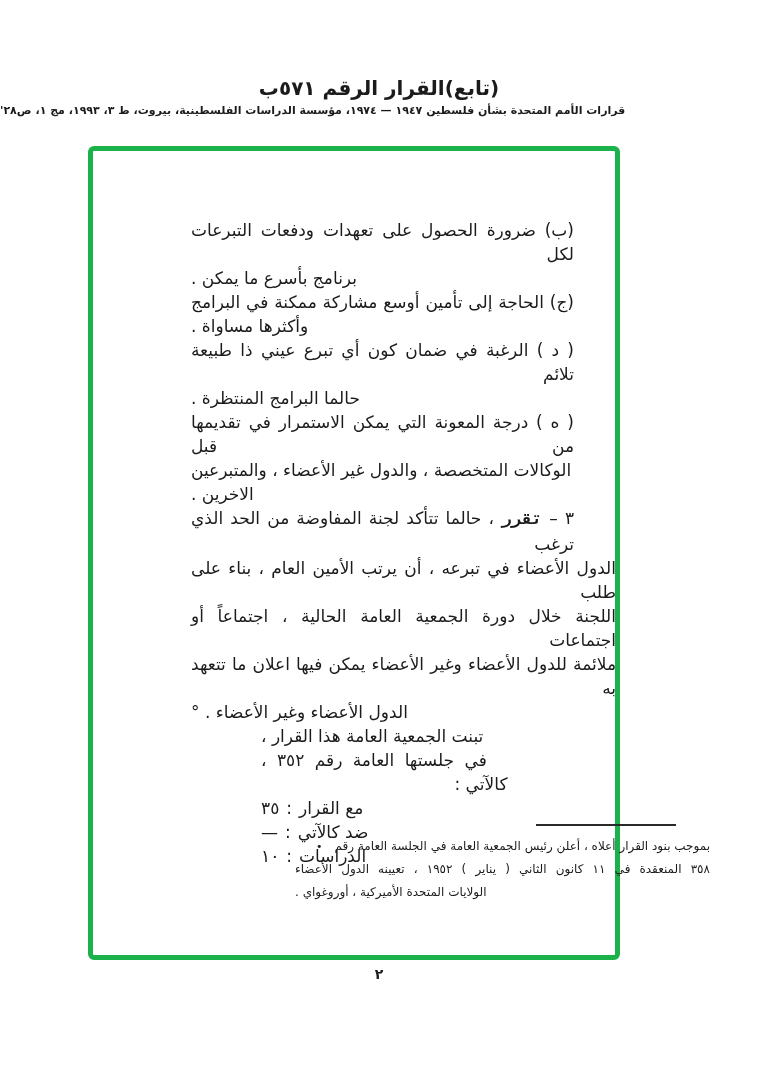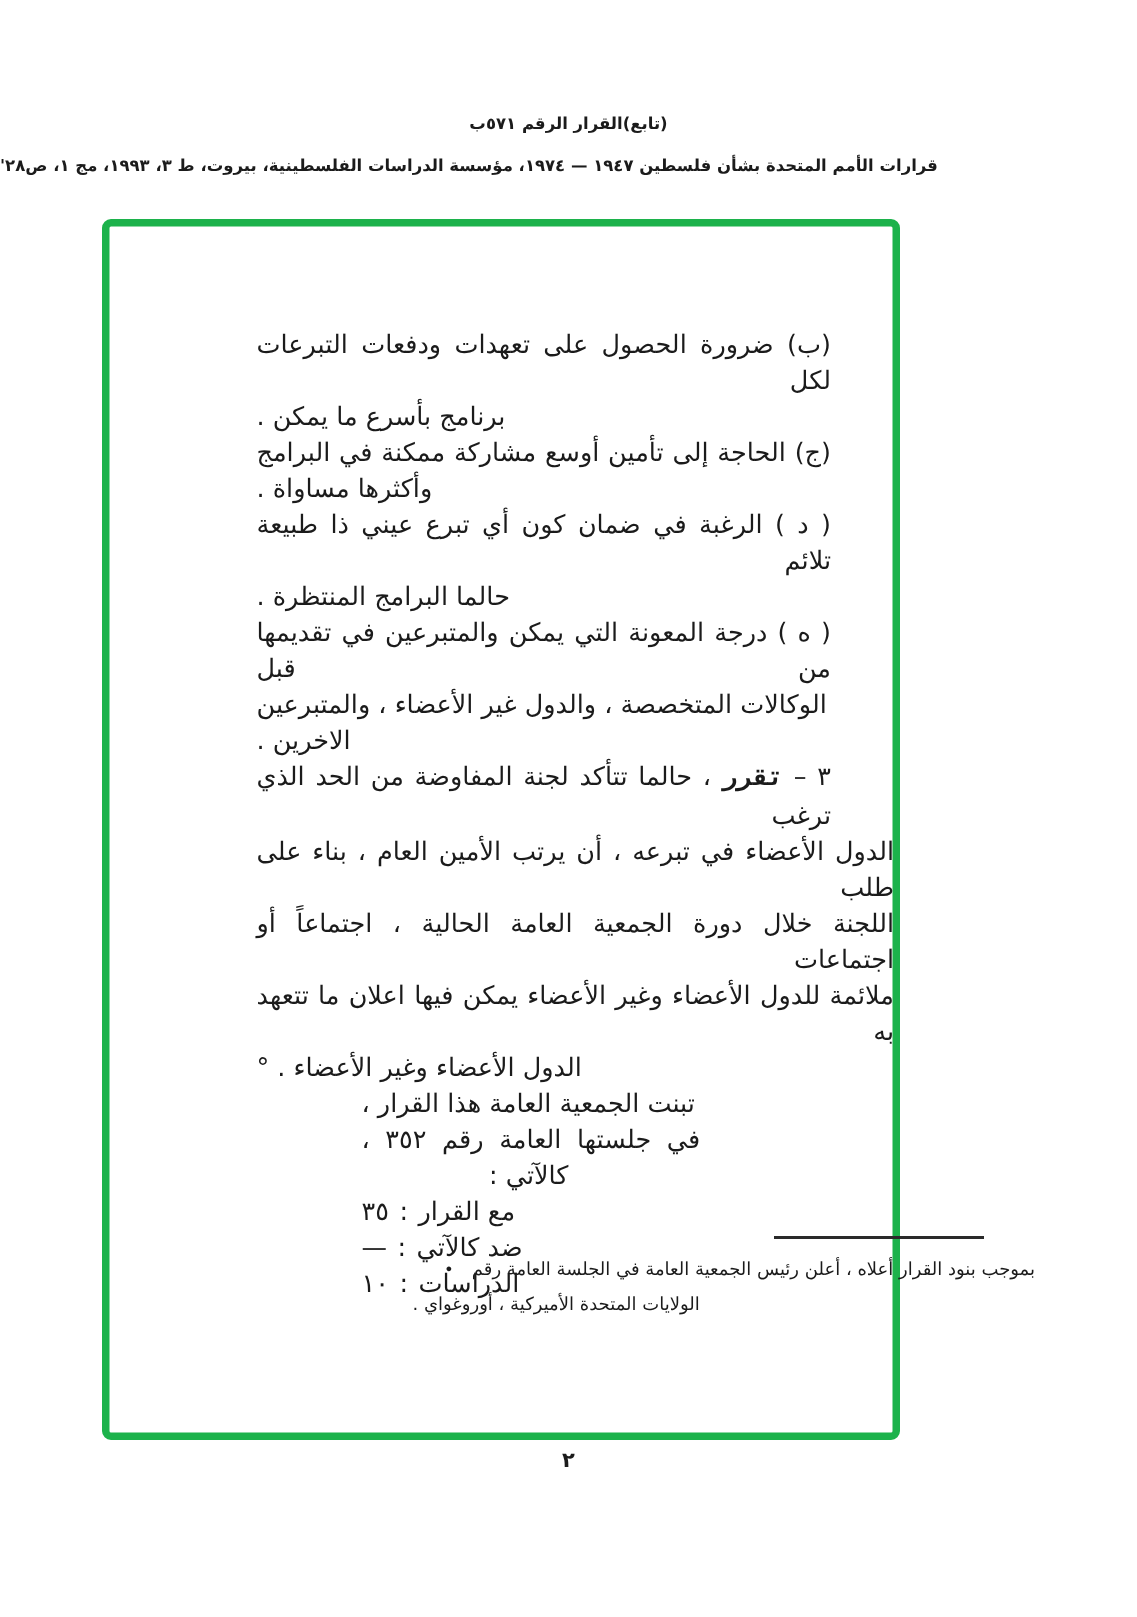--- a/index.html
+++ b/index.html
@@ -9,50 +9,50 @@
     position: relative;
     font-family: "DejaVu Sans", sans-serif;
     color: #1b1b1b;
     overflow: hidden;
   }
   .page { position: absolute; inset: 0; background: #ffffff; }
 
   .title {
     position: absolute; top: 76px; left: 0; right: 0;
     text-align: center; direction: rtl;
-    font-size: 11px; font-weight: 700;
+    font-size: 20px; font-weight: 700;
   }
   .citation {
     position: absolute; top: 104px; left: 0; right: 0;
     text-align: left; direction: rtl;
     font-size: 11px; font-weight: 700;
     letter-spacing: 0.1px;
   }
 
   .frame {
-    position: absolute; left: 68px; top: 146px;
+    position: absolute; left: 88px; top: 146px;
     width: 532px; height: 814px;
     border: 5px solid #1cb24b;
     border-radius: 6px;
   }
 
   .body-text {
     position: absolute; left: 98px; top: 67px; width: 425px;
     direction: rtl;
     font-size: 17px; line-height: 24px;
   }
   .ln-first { text-align: justify; text-align-last: justify; padding-right: 42px; }
   .ln-mid   { text-align: justify; text-align-last: justify; }
   .ln-last  { text-align: left; }
   .bold { font-weight: 700; font-family: Liberation Mono, monospace; }
 
   .adoption { margin-top: 0; }
   .ad-line  { text-align: left; margin-left: 70px; }
   .ad-wide  { word-spacing: 5px; }
-  .ad-center{ margin-left: 155px; }
+  .ad-center{ margin-left: 155px; text-align: center; }
   .vote-row { text-align: left; margin-left: 70px; }
   .vote-sep { margin: 0 7px; }
 
   .fn-rule {
     position: absolute; left: 443px; top: 673px;
     width: 140px; height: 2px; background: #2a2a2a;
   }
   .footnote {
     position: absolute; left: 170px; top: 684px; width: 415px;
     direction: rtl;
@@ -81,21 +81,21 @@
     <div class="body-text">
       <div class="ln-first">(ب) ضرورة الحصول على تعهدات ودفعات التبرعات لكل</div>
       <div class="ln-last">برنامج بأسرع ما يمكن .</div>
 
       <div class="ln-first">(ج) الحاجة إلى تأمين أوسع مشاركة ممكنة في البرامج</div>
       <div class="ln-last">وأكثرها مساواة .</div>
 
       <div class="ln-first">( د ) الرغبة في ضمان كون أي تبرع عيني ذا طبيعة تلائم</div>
       <div class="ln-last">حالما البرامج المنتظرة .</div>
 
-      <div class="ln-first">( ه ) درجة المعونة التي يمكن والمتبرعين في تقديمها من قبل</div>
+      <div class="ln-first">( ه ) درجة المعونة التي يمكن الاستمرار في تقديمها من قبل</div>
       <div class="ln-last">الوكالات المتخصصة ، والدول غير الأعضاء ، والمتبرعين الاخرين .</div>
 
       <div class="ln-first">
         <span>٣ –</span>
         <span class="bold">تقرر</span>
         <span>، حالما تتأكد لجنة المفاوضة من الحد الذي ترغب</span>
       </div>
       <div class="ln-mid">الدول الأعضاء في تبرعه ، أن يرتب الأمين العام ، بناء على طلب</div>
       <div class="ln-mid">اللجنة خلال دورة الجمعية العامة الحالية ، اجتماعاً أو اجتماعات</div>
       <div class="ln-mid">ملائمة للدول الأعضاء وغير الأعضاء يمكن فيها اعلان ما تتعهد به</div>
@@ -117,20 +117,21 @@
         </div>
       </div>
     </div>
 
     <div class="fn-rule"></div>
 
     <div class="footnote">
       <div class="fn-first">
         <span>بموجب بنود القرار أعلاه ، أعلن رئيس الجمعية العامة في الجلسة العامة رقم</span><span class="fn-marker">•</span>
       </div>
+      <div class="fn-just">٣٥٨ المنعقدة في ١١ كانون الثاني ( يناير ) ١٩٥٢ ، تعيينه الدول الأعضاء</div>
       <div class="fn-last">الولايات المتحدة الأميركية ، أوروغواي .</div>
     </div>
 
   </div>
 
   <div class="pageno">٢</div>
 
 </div>
 
 </body></html>

